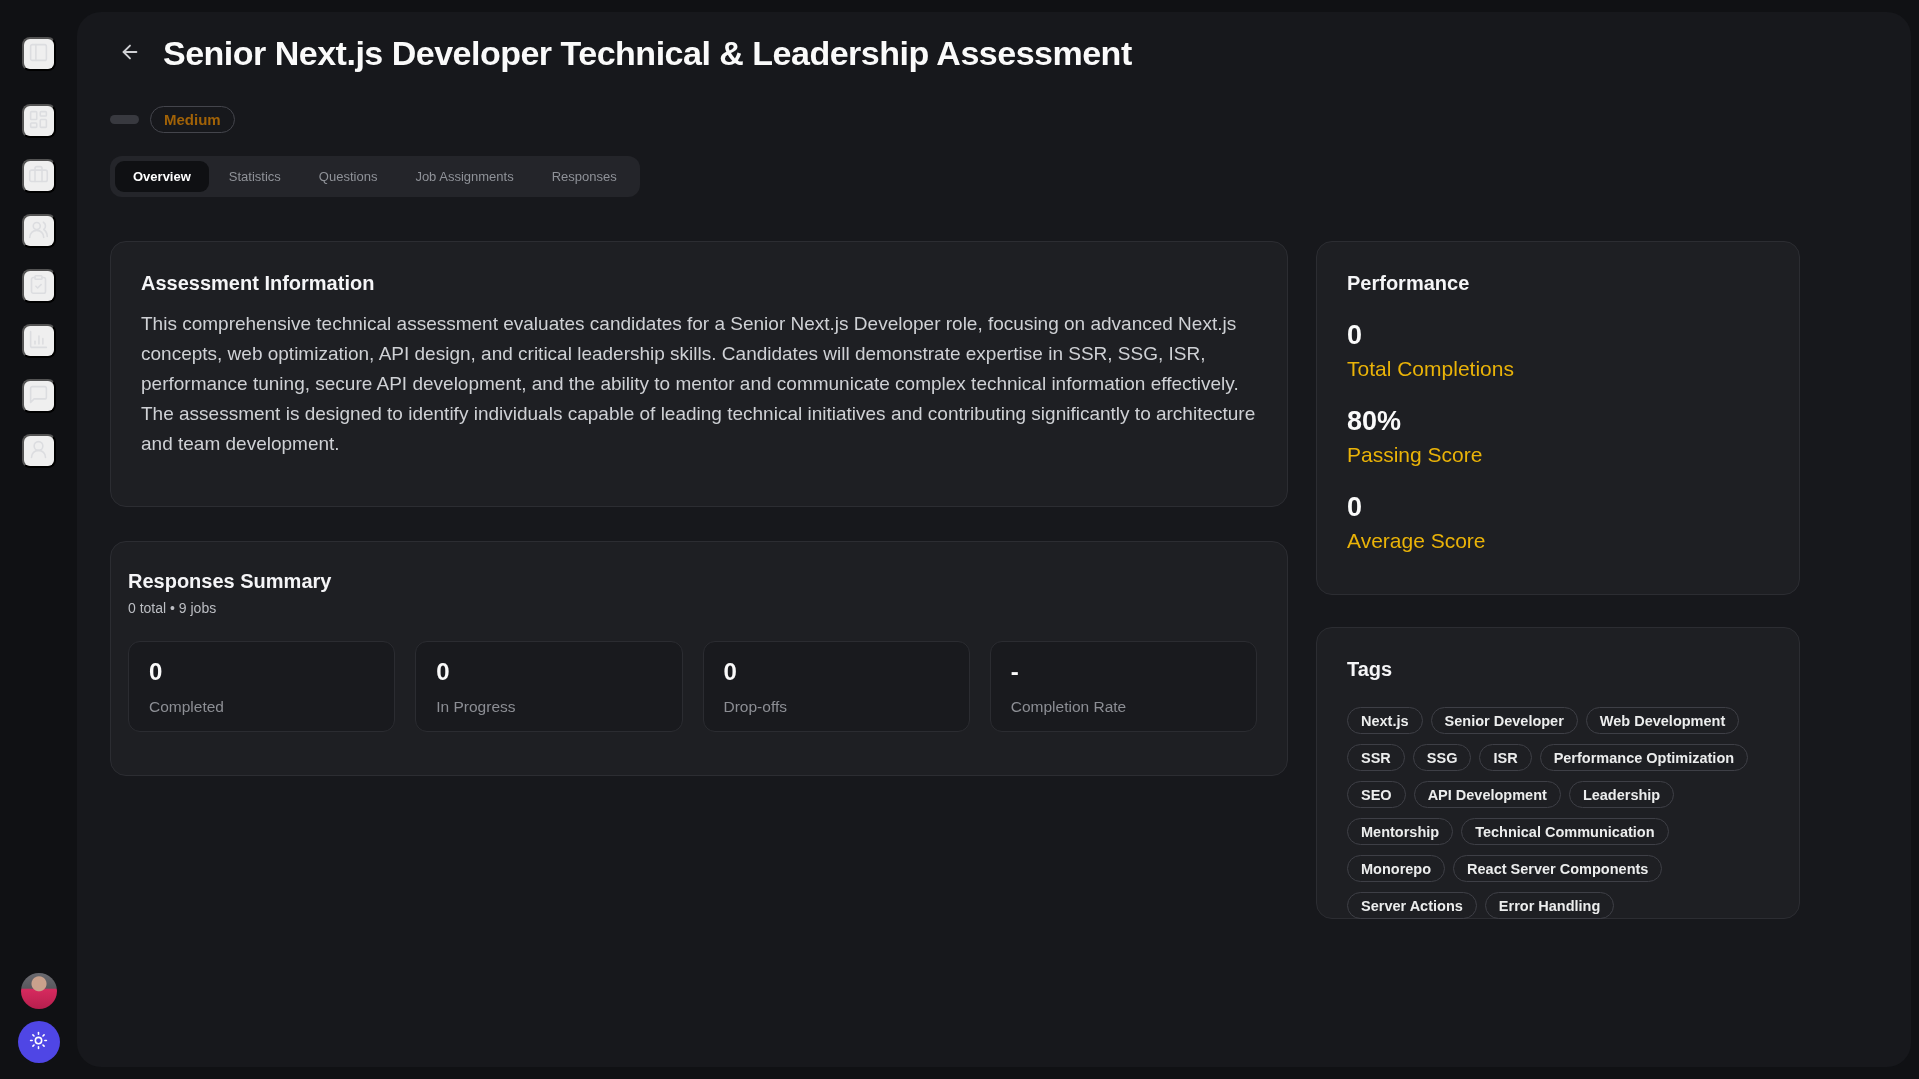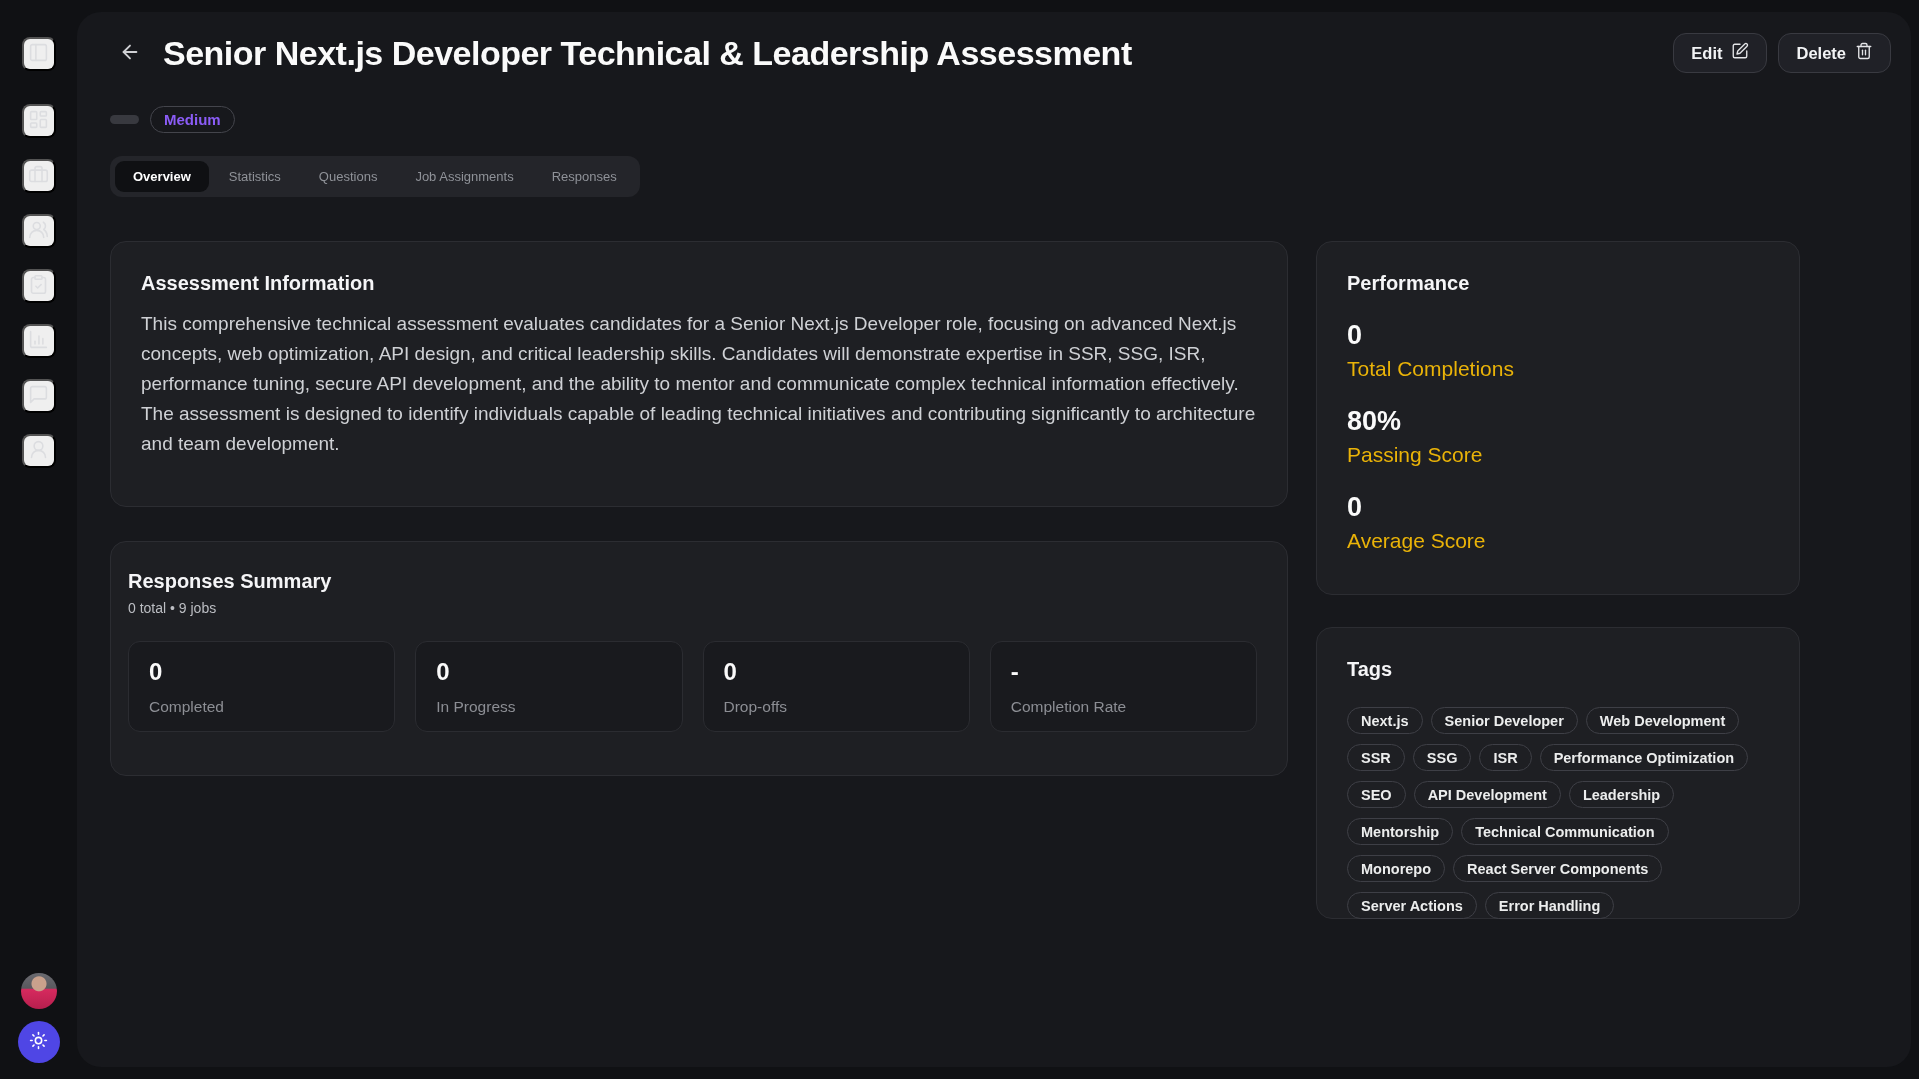--- a/index.html
+++ b/index.html
@@ -57,21 +57,21 @@
     color:#f2f3f5; font-size:16.5px; font-weight:700; cursor:pointer;
     font-family:"Liberation Sans", sans-serif;
   }
   .action-btn svg { width:18px; height:18px; stroke:#e4e5e8; fill:none; stroke-width:1.8; stroke-linecap:round; stroke-linejoin:round; }
   
   .badge-row { display:flex; align-items:center; margin-top:33px; margin-left:0; }
   .dash { width:29px; height:9px; border-radius:5px; background:#38393f; margin-right:11px; }
   .difficulty-badge {
     height:27px; padding:0 13px; display:flex; align-items:center;
     border:1px solid #44454c; border-radius:999px;
-    font-size:15px; font-weight:700; color:#8b5cf6;
+    font-size:15px; font-weight:700; color:#a16207;
   }
   
   .tabs {
     display:inline-flex; align-items:center; margin-top:23px;
     background:#24252a; border-radius:12px; padding:5px; gap:2px;
   }
   .tab {
     border:none; background:transparent; cursor:pointer;
     padding:8px 18px; font-size:13px; color:#8f9298; border-radius:9px;
     font-family:"Liberation Sans", sans-serif;
@@ -197,43 +197,20 @@
   <div class="header-row">
     <button class="back-btn">
       <span>
         <svg viewBox="0 0 24 24">
             <path d="M19 12H5"></path>
             <path d="m12 19-7-7 7-7"></path>
           </svg>
       </span>
     </button>
     <h1 class="page-title">Senior Next.js Developer Technical &amp; Leadership Assessment</h1>
-    <div class="header-actions">
-      <button class="action-btn">
-        <span>Edit</span>
-        <span>
-          <svg viewBox="0 0 24 24">
-              <path d="M12 3H5a2 2 0 0 0-2 2v14a2 2 0 0 0 2 2h14a2 2 0 0 0 2-2v-7"></path>
-              <path d="M18.4 2.6a2.12 2.12 0 1 1 3 3L12 15l-4 1 1-4Z"></path>
-            </svg>
-        </span>
-      </button>
-      <button class="action-btn">
-        <span>Delete</span>
-        <span>
-          <svg viewBox="0 0 24 24">
-              <path d="M3 6h18"></path>
-              <path d="M19 6v14a2 2 0 0 1-2 2H7a2 2 0 0 1-2-2V6"></path>
-              <path d="M8 6V4a2 2 0 0 1 2-2h4a2 2 0 0 1 2 2v2"></path>
-              <path d="M10 11v6"></path>
-              <path d="M14 11v6"></path>
-            </svg>
-        </span>
-      </button>
-    </div>
   </div>
 
   <div class="badge-row">
     <span class="dash"></span>
     <span class="difficulty-badge">Medium</span>
   </div>
 
   <div class="tabs" id="tabs">
       <button class="tab active">Overview</button>
       <button class="tab">Statistics</button>

